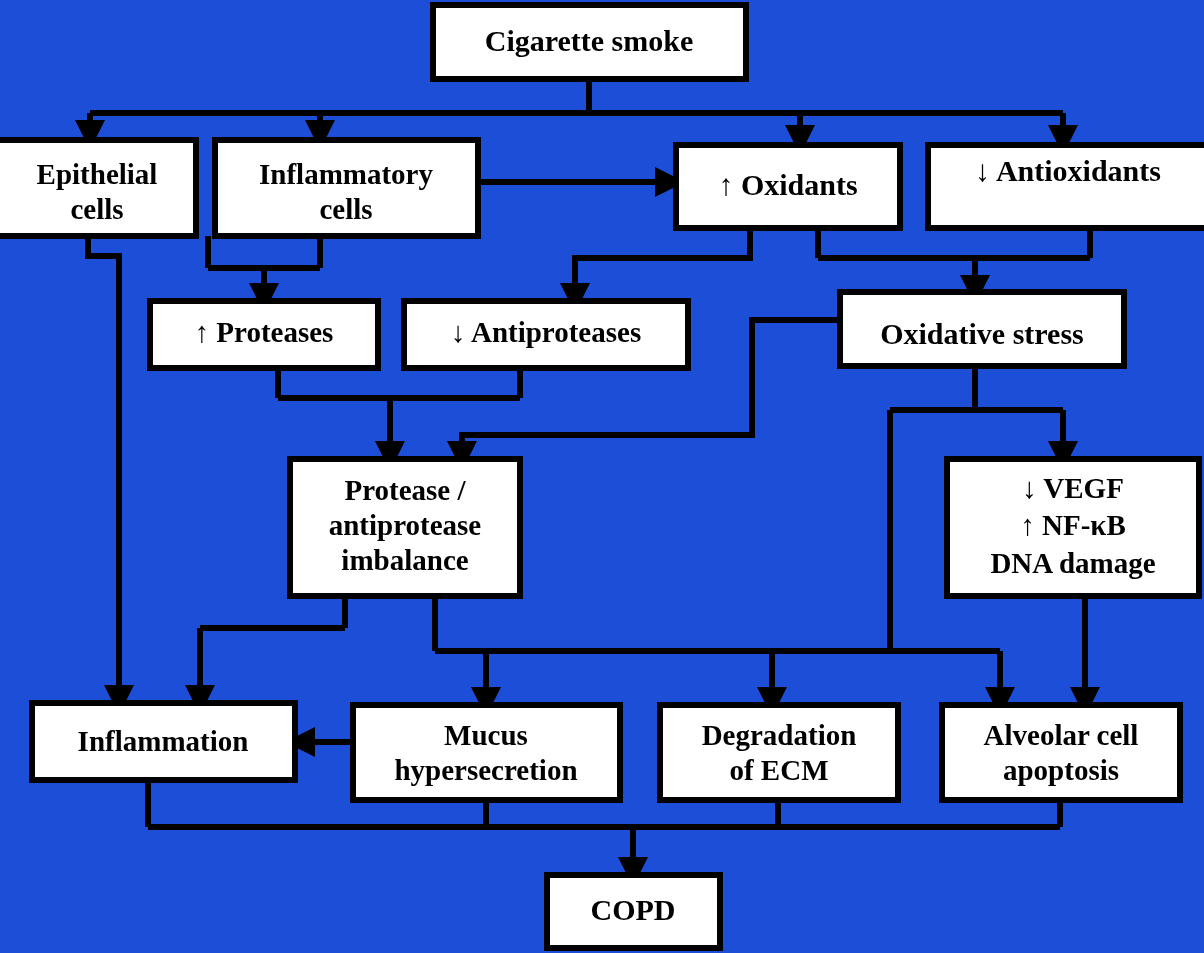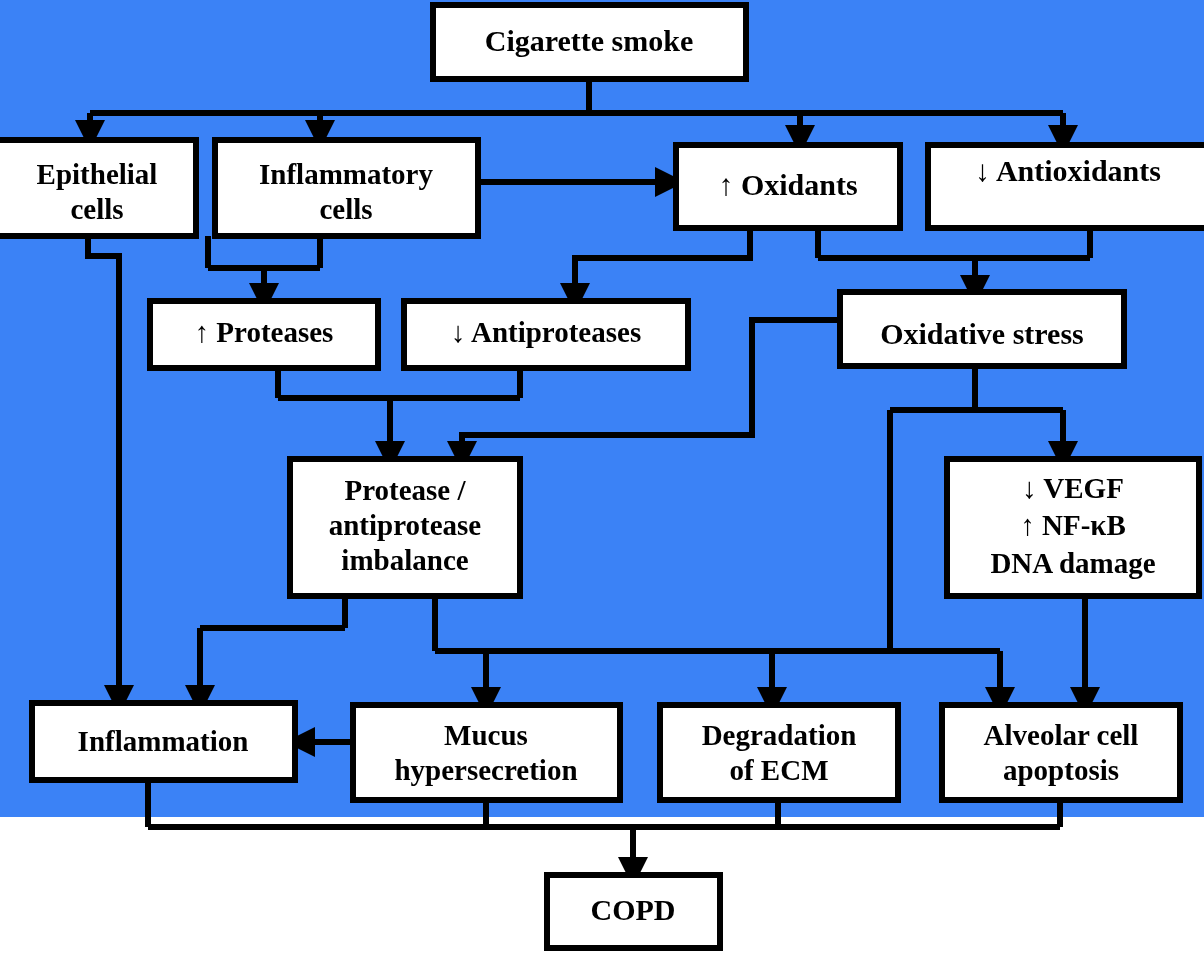--- a/index.html
+++ b/index.html
@@ -1,17 +1,17 @@
 <!DOCTYPE html>
 <html><head>
 <meta charset="utf-8">
 <style>
   html,body{margin:0;padding:0;background:#ffffff;}
   body{width:1204px;height:953px;overflow:hidden;}
-  #stage{position:relative;width:1204px;height:817px;background:#3b82f6;}
+  #stage{position:relative;width:1204px;height:953px;background:#1d4ed8;}
   svg#flow{position:absolute;left:0;top:0;width:1204px;height:953px;display:block;}
   .nodebox{fill:#ffffff;stroke:#000000;stroke-width:6;}
   .lbl{font-family:"Liberation Serif","DejaVu Serif",serif;font-weight:bold;fill:#000;text-anchor:middle;dominant-baseline:middle;}
   .s30{font-size:30px;}
   .s29{font-size:29px;}
   .conn{stroke:#000;stroke-width:6;fill:none;stroke-linecap:butt;}
 </style>
 </head>
 <body>
 

